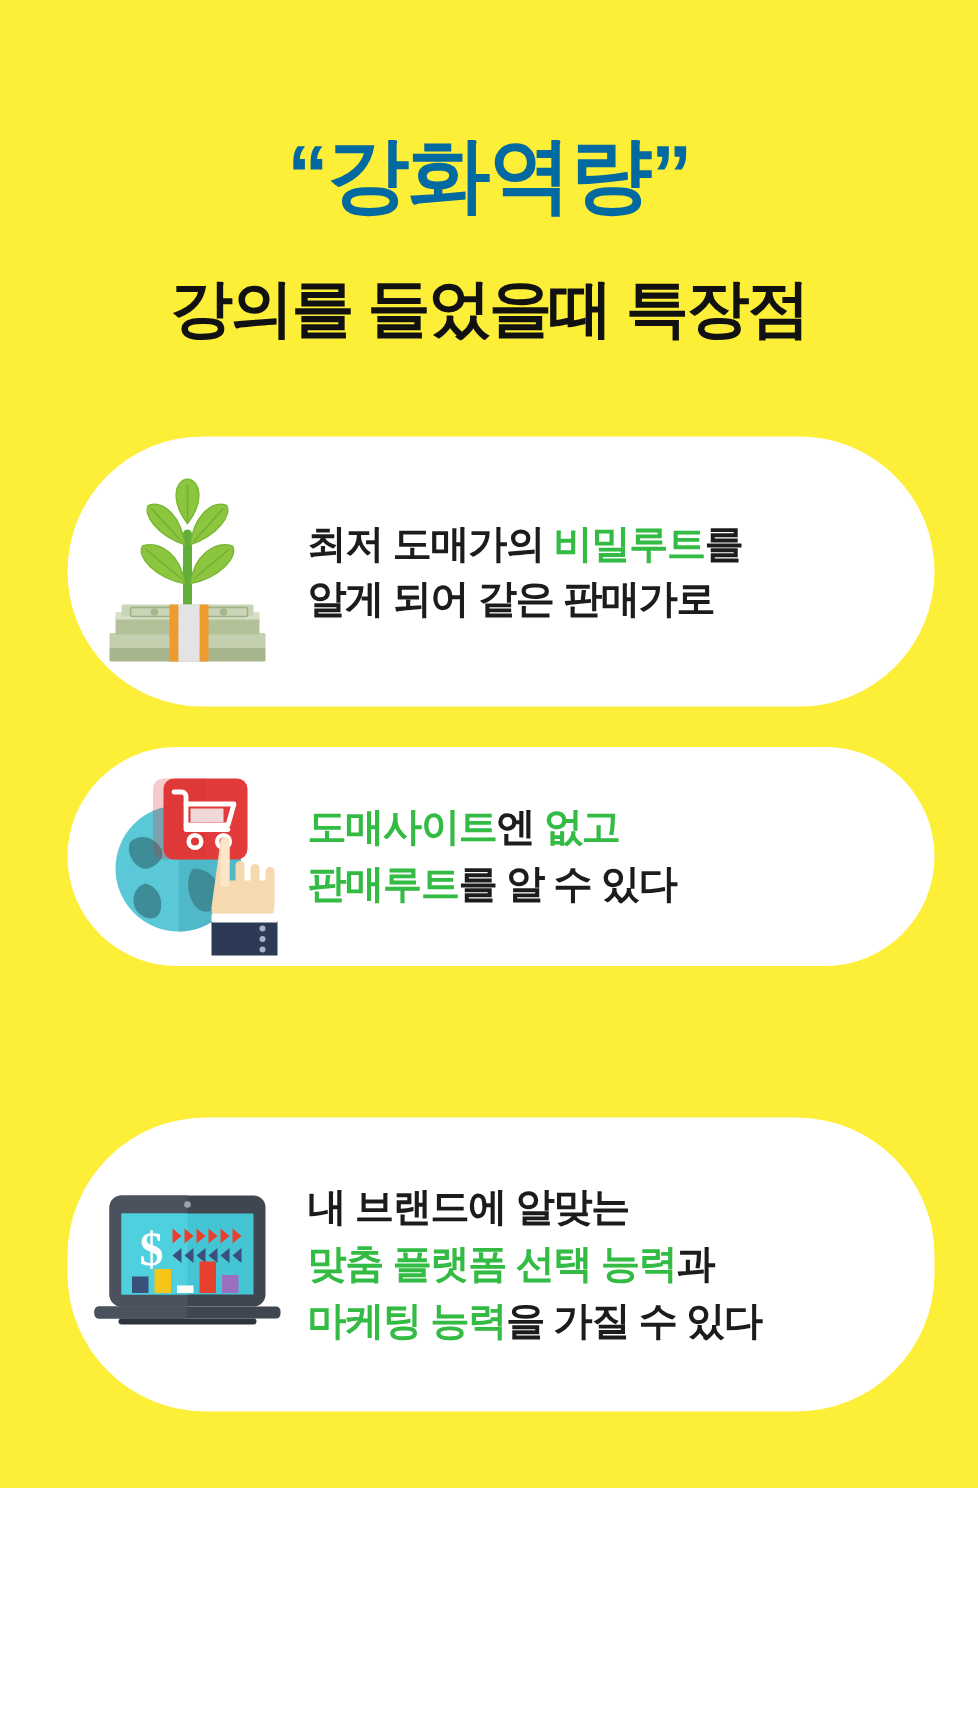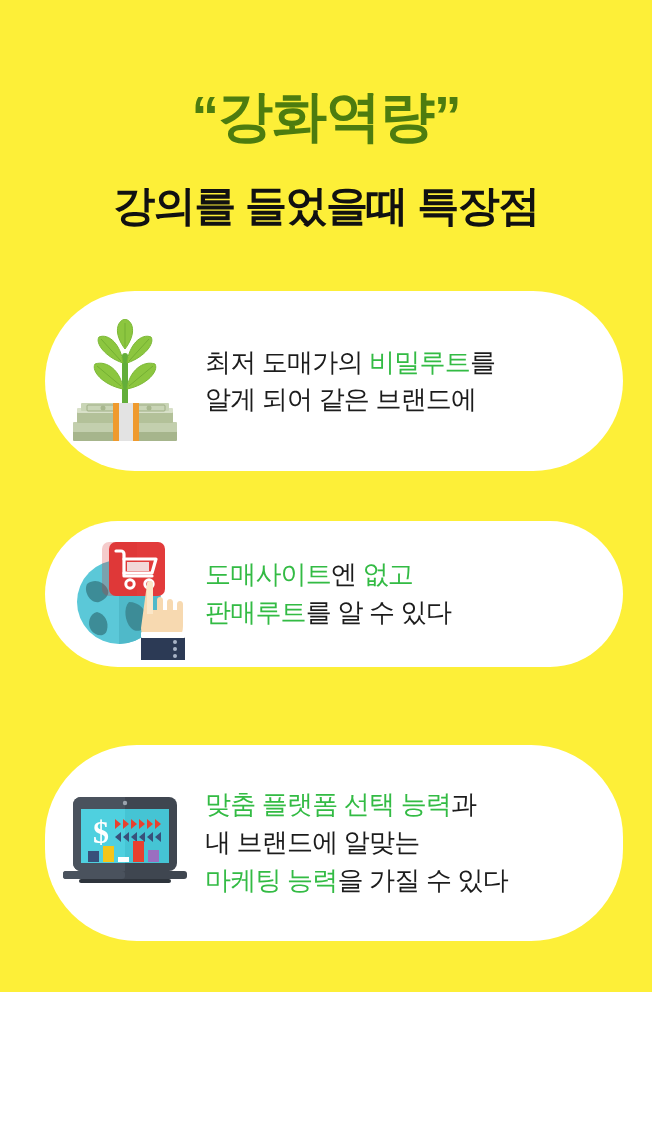--- a/index.html
+++ b/index.html
@@ -16,46 +16,46 @@
   }
   #yellow-panel {
     position:absolute; left:0; top:0;
     width:652px; height:992px;
     background:#fdef38;
   }
   
   #header { position:absolute; left:0; top:0; width:652px; text-align:center; }
   #title {
     position:absolute; left:0; top:88px; width:652px;
-    font-size:55px; font-weight:bold; color:#4d7c0f;
+    font-size:55px; font-weight:bold; color:#0369a1;
     letter-spacing:-1px; line-height:1.05; white-space:nowrap;
   }
   #subtitle {
     position:absolute; left:0; top:183px; width:652px;
     font-size:42px; font-weight:bold; color:#111111;
     letter-spacing:-1.5px; line-height:1.1; white-space:nowrap;
   }
   
   .card {
     position:absolute; left:45px; width:578px;
     background:#ffffff;
     border-radius:92px;
     display:flex; align-items:center;
   }
   #card-0 { top:291px; height:180px; }
-  #card-1 { top:521px; height:146px; }
+  #card-1 { top:498px; height:146px; }
   #card-2 { top:745px; height:196px; }
 
   .card-icon {
     width:160px; flex:0 0 160px;
     display:flex; align-items:center; justify-content:center;
   }
   .card-text {
     flex:1 1 auto;
-    font-size:26px; font-weight:normal;
+    font-size:26px; font-weight:bold;
     color:#1c1c1c; line-height:1.42;
     letter-spacing:-0.8px;
     white-space:nowrap;
   }
   .hl { color:#33bb44; }
   #card-1 .card-text { line-height:1.46; }
   #card-2 .card-text { line-height:1.46; }
 </style>
 </head>
 <body>
@@ -103,21 +103,21 @@
           <circle cx="86" cy="89" r="2.5" fill="#a8b78e"></circle>
 
           <rect x="50" y="84" width="6" height="38" fill="#ef9a2e"></rect>
           <rect x="70" y="84" width="6" height="38" fill="#ef9a2e"></rect>
           <rect x="56" y="84" width="14" height="38" fill="#e3e3e3"></rect>
         </g>
       </svg>
     </div>
     <div class="card-text">
         <div><span>최저 도매가의 </span><span class="hl">비밀루트</span><span>를</span></div>
-        <div><span>알게 되어 같은 브랜드에</span></div>
+        <div><span>알게 되어 같은 판매가로</span></div>
       </div>
   </div>
 
   <div class="card" id="card-1">
     <div class="card-icon">
       <svg width="124" height="132" viewBox="0 0 124 132">
 
         <circle cx="56" cy="74" r="42" fill="#5bc8d8"></circle>
         <path d="M56 32 a42 42 0 0 1 0 84 Z" fill="#4fb9c9"></path>
         <g fill="#3d8c97">
@@ -192,19 +192,19 @@
         <rect x="63" y="66" width="11" height="5" fill="#ffffff"></rect>
         <rect x="78" y="50" width="11" height="21" fill="#e8402f"></rect>
         <rect x="93" y="59" width="11" height="12" fill="#9b6fc0"></rect>
 
         <rect x="8" y="80" width="124" height="8" rx="3" fill="#3f4650"></rect>
         <rect x="8" y="80" width="62" height="8" rx="3" fill="#4a525d"></rect>
         <rect x="24" y="88" width="92" height="4" rx="2" fill="#2e343c"></rect>
       </svg>
     </div>
     <div class="card-text">
+        <div><span>내 브랜드에 알맞는</span></div>
         <div><span class="hl">맞춤 플랫폼 선택 능력</span><span>과</span></div>
-        <div><span>내 브랜드에 알맞는</span></div>
         <div><span class="hl">마케팅 능력</span><span>을 가질 수 있다</span></div>
       </div>
   </div>
 
 </div>
 
 </body></html>

